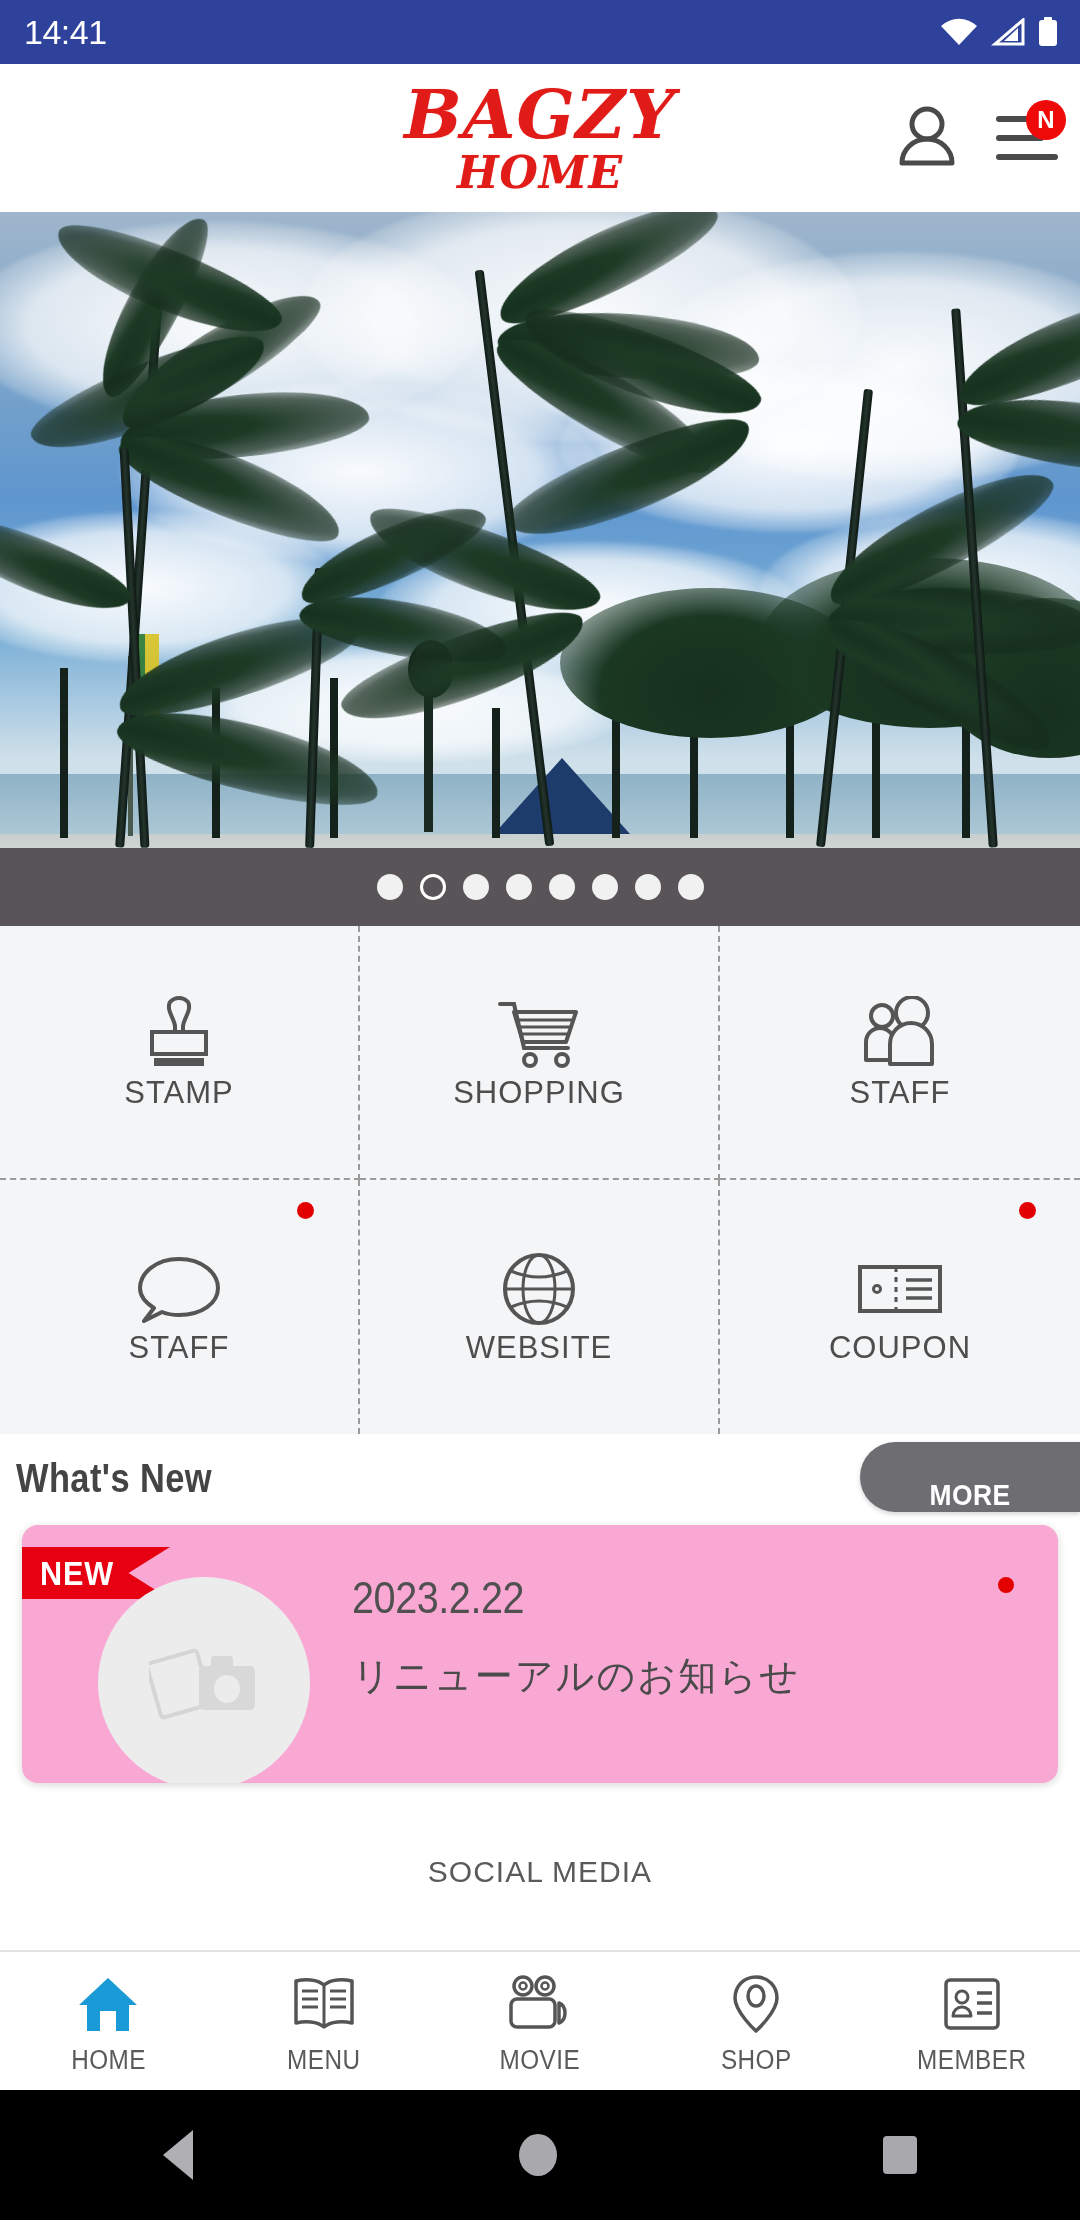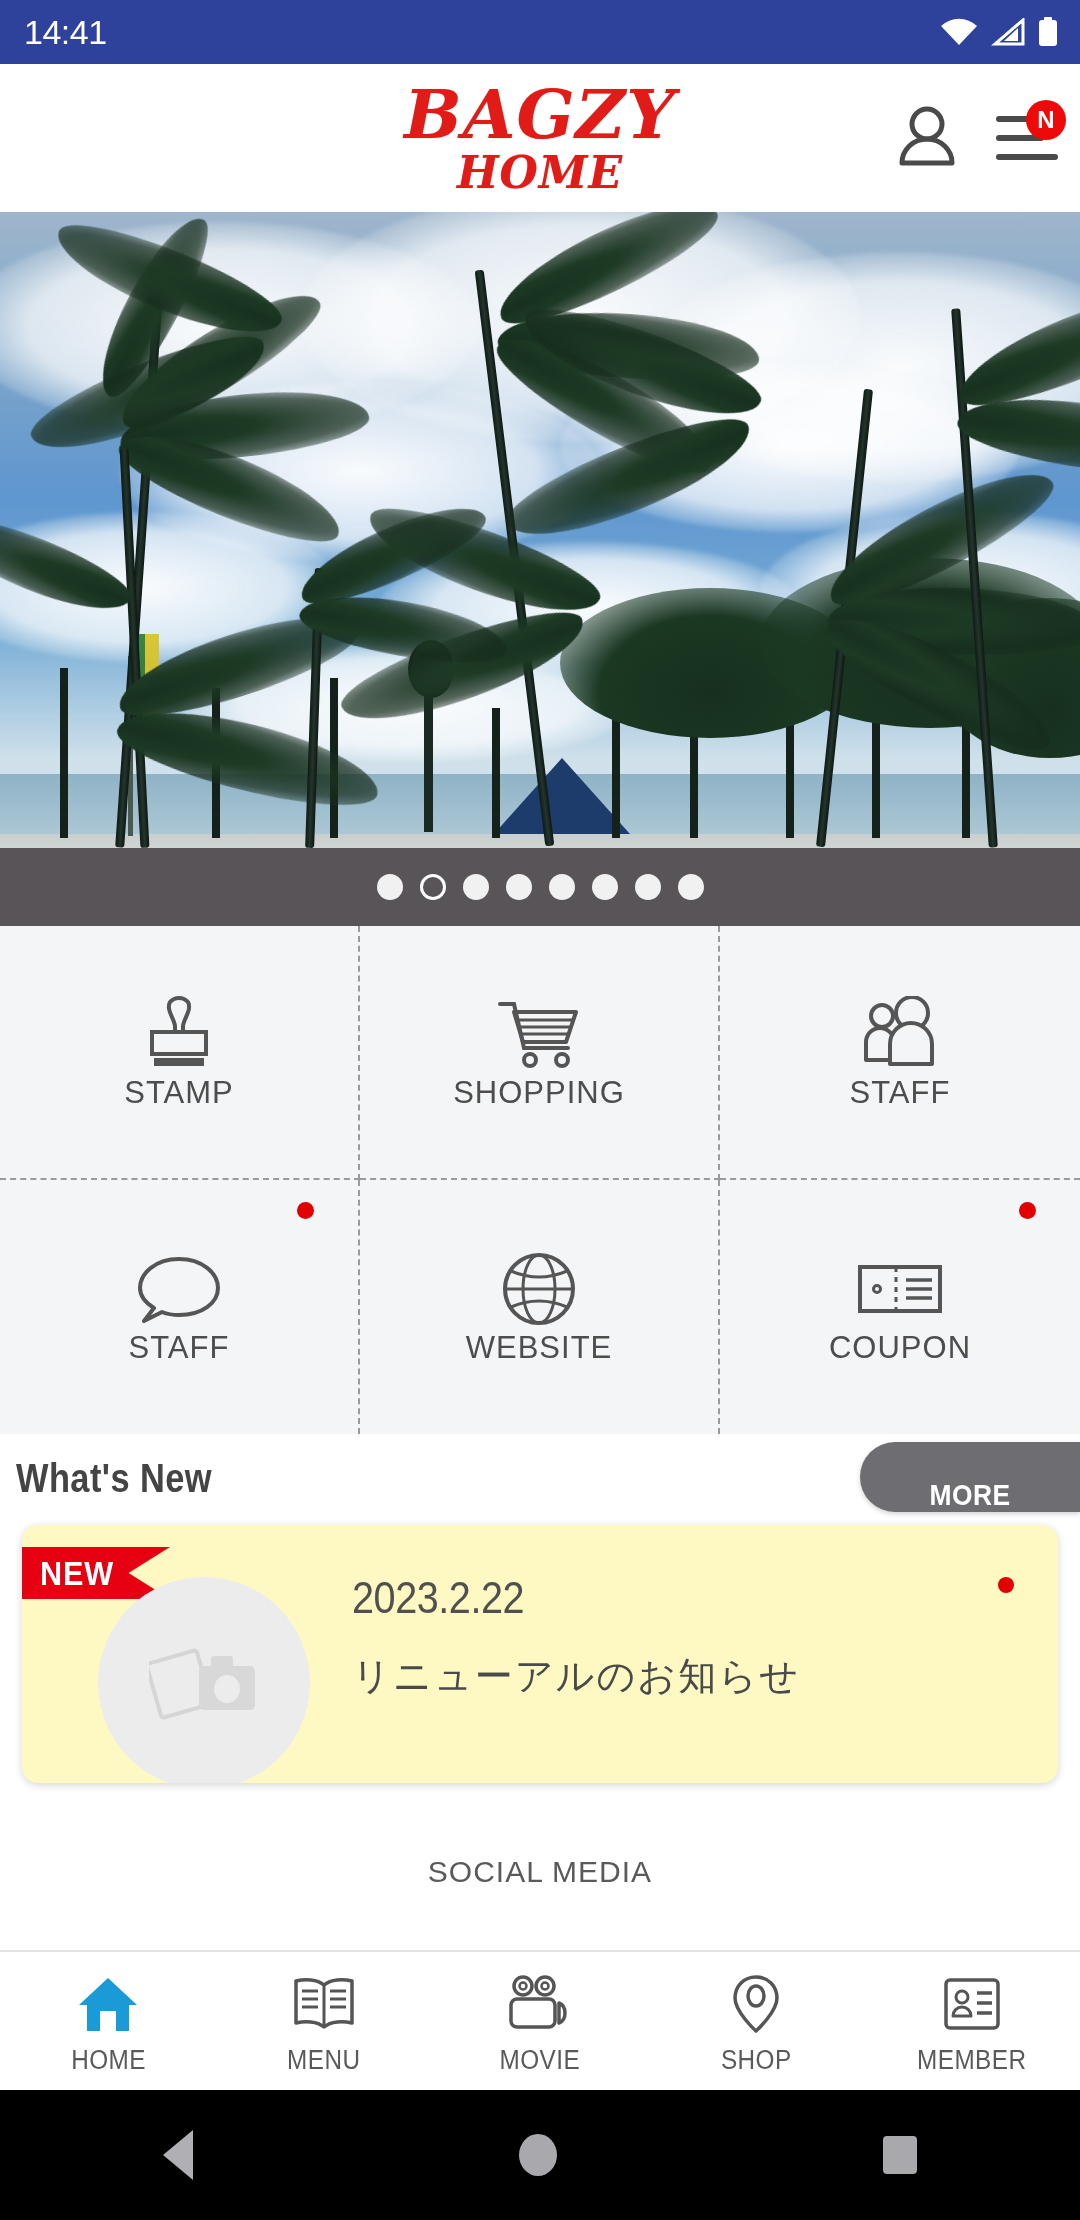--- a/index.html
+++ b/index.html
@@ -180,21 +180,21 @@
   .more-label {
     color: #ffffff; font-size: 30px; font-weight: 700; letter-spacing: .5px;
     font-family: "Liberation Sans Narrow", "Liberation Sans", sans-serif;
     transform: scaleX(.88);
   }
 
   
   .news-card {
     position: absolute; top: 1525px; left: 22px;
     width: 1036px; height: 258px;
-    background: #fef9c3; border-radius: 16px;
+    background: #f9a8d4; border-radius: 16px;
     box-shadow: 0 2px 8px rgba(0,0,0,.16);
     overflow: hidden;
   }
   .new-ribbon {
     position: absolute; top: 22px; left: 0;
     height: 52px; width: 148px;
     background: #e60012;
     display: flex; align-items: center; padding-left: 18px;
     clip-path: polygon(0 0, 100% 0, 72% 50%, 100% 100%, 0 100%);
   }

